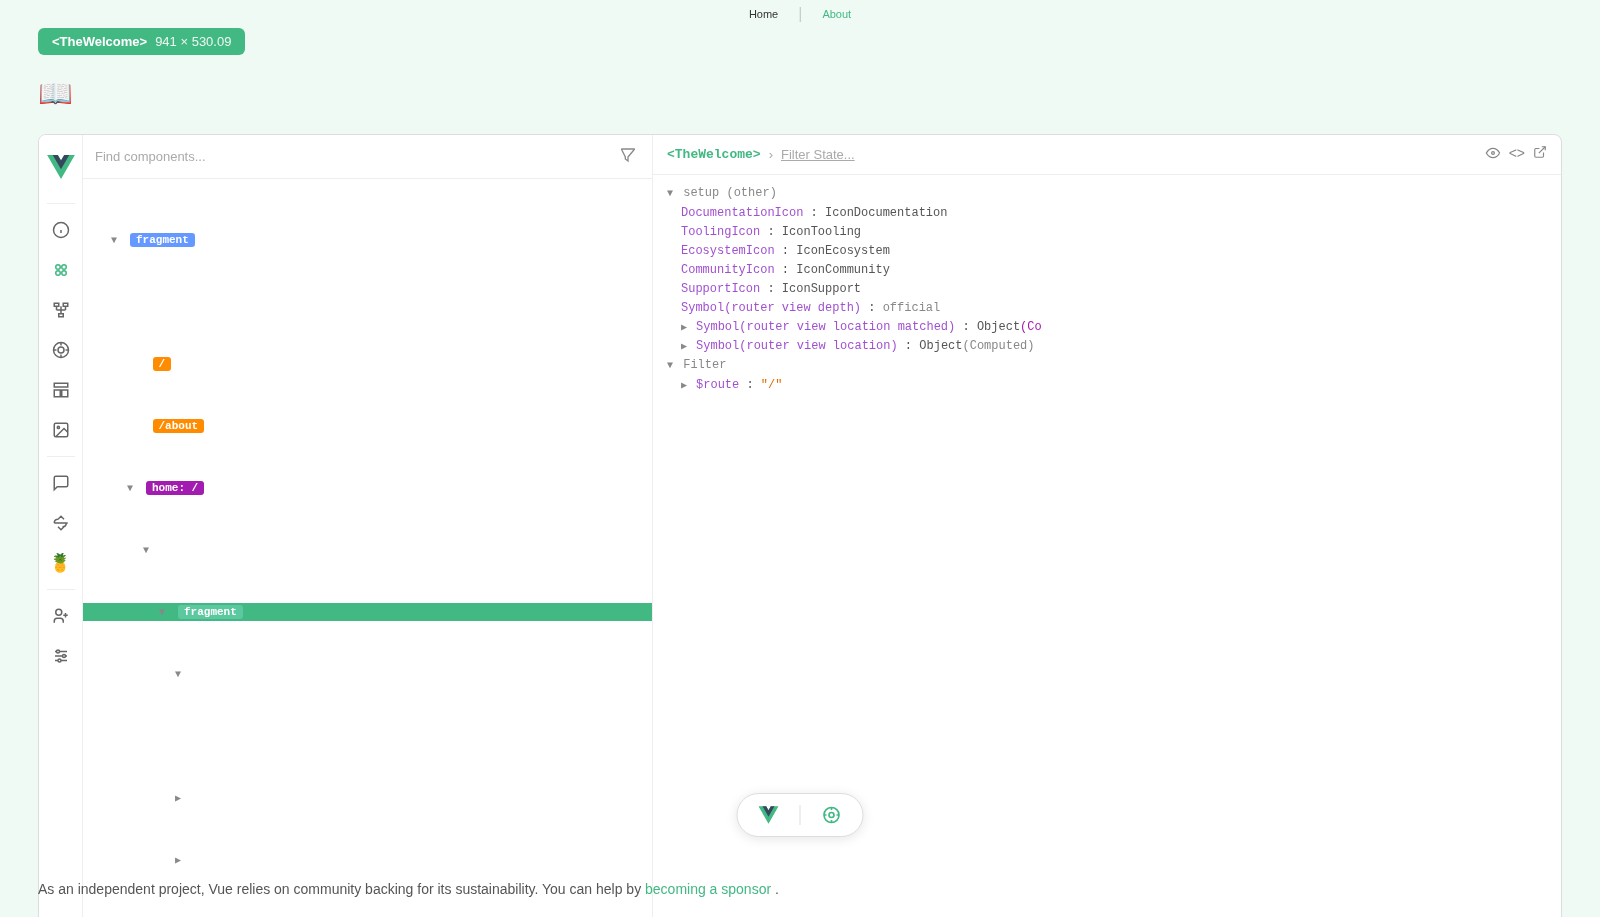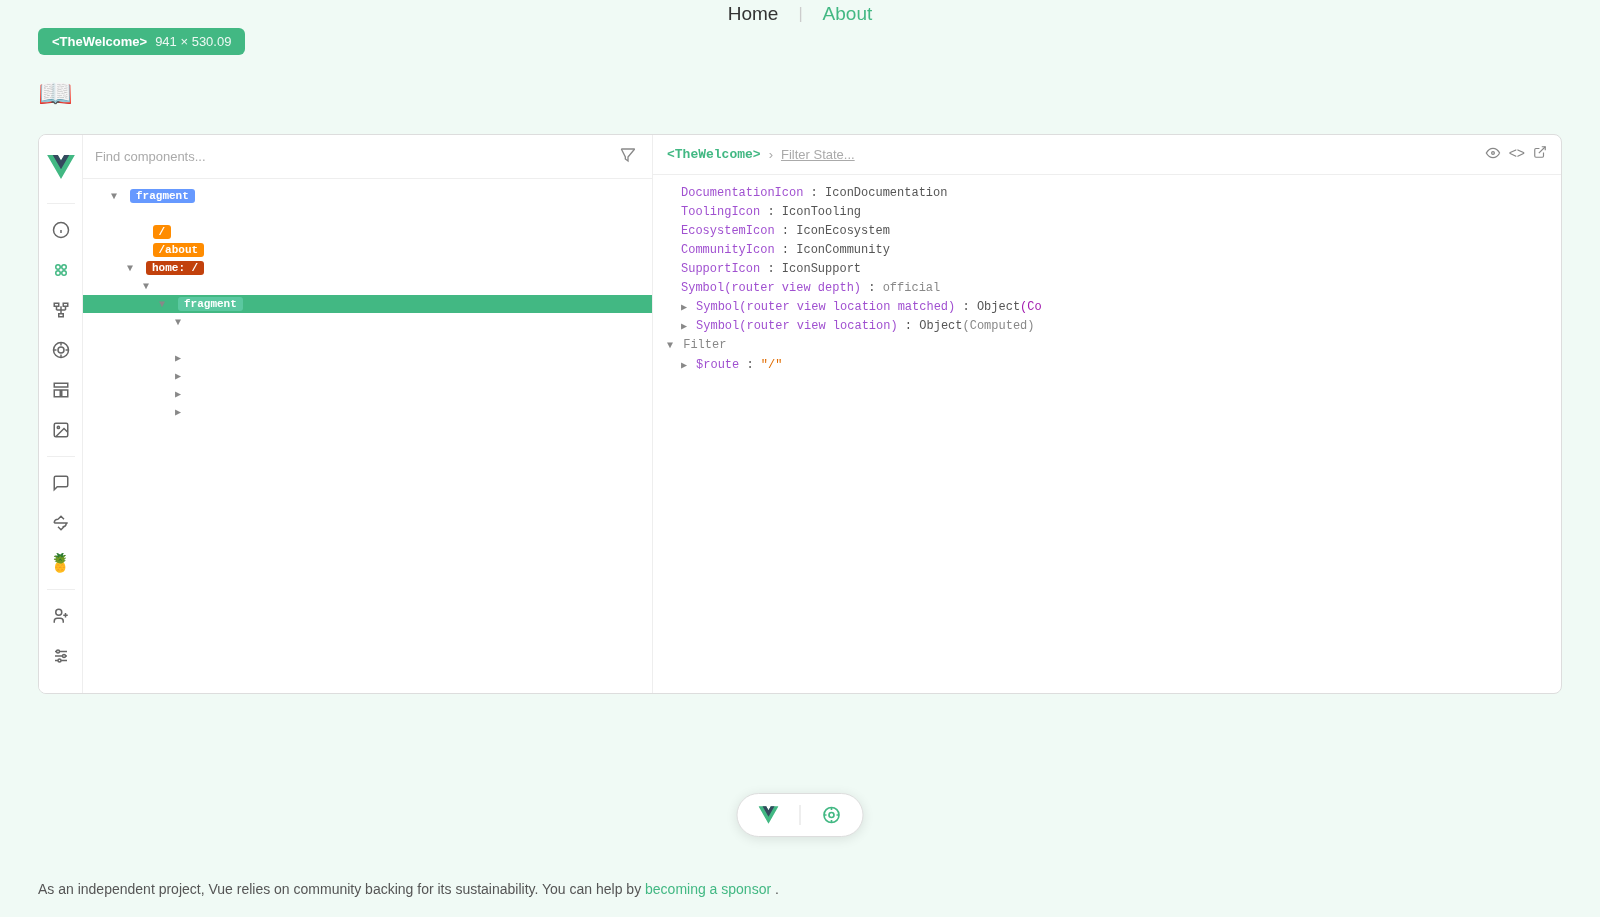--- a/index.html
+++ b/index.html
@@ -19,21 +19,21 @@
       right: 0;
       height: 28px;
       display: flex;
       justify-content: center;
       align-items: center;
       gap: 20px;
       background: transparent;
       z-index: 100;
     }
     .top-nav a {
-      font-size: 19px;
+      font-size: 11px;
       color: #333;
       text-decoration: none;
     }
     .top-nav a.active {
       color: #42b883;
       font-weight: 500;
     }
     .top-nav .divider {
       color: #ccc;
     }
@@ -192,20 +192,21 @@
       padding: 8px 0;
       font-family: 'Courier New', monospace;
       font-size: 12.5px;
       color: #333;
       flex: 1;
     }
     .tree-item {
       padding: 2px 16px;
       cursor: pointer;
       white-space: nowrap;
+      margin-top: 44px;
     }
     .tree-item.selected {
       background: #42b883;
       color: white;
     }
     .tree-item.selected .tag-name {
       color: white;
     }
     .tree-item.selected .badge {
       background: #5bc8a0;
@@ -224,21 +225,21 @@
     .badge {
       display: inline-block;
       padding: 1px 6px;
       border-radius: 3px;
       font-size: 11px;
       font-weight: 600;
       margin-left: 4px;
     }
     .badge-blue { background: #6699ff; color: white; }
     .badge-orange { background: #ff8c00; color: white; }
-    .badge-green { background: #c2410c; color: white; }
+    .badge-green { background: #a21caf; color: white; }
 
     
     .state-panel {
       flex: 1;
       display: flex;
       flex-direction: column;
     }
     .state-header {
       padding: 10px 14px;
       border-bottom: 1px solid #eee;
@@ -536,20 +537,21 @@
               <path d="M18 13v6a2 2 0 0 1-2 2H5a2 2 0 0 1-2-2V8a2 2 0 0 1 2-2h6"></path>
               <polyline points="15 3 21 3 21 9"></polyline>
               <line x1="10" y1="14" x2="21" y2="3"></line>
             </svg>
           </span>
         </div>
       </div>
 
       <div class="state-content" id="state-content">
 
+      <div class="state-section-header"><span class="expand-arrow">▼</span> <span class="state-section-label">setup (other)</span></div>
           <div class="state-row"><span class="state-key">DocumentationIcon</span><span class="state-colon"> : </span><span class="state-value ">IconDocumentation</span></div>
           <div class="state-row"><span class="state-key">ToolingIcon</span><span class="state-colon"> : </span><span class="state-value ">IconTooling</span></div>
           <div class="state-row"><span class="state-key">EcosystemIcon</span><span class="state-colon"> : </span><span class="state-value ">IconEcosystem</span></div>
           <div class="state-row"><span class="state-key">CommunityIcon</span><span class="state-colon"> : </span><span class="state-value ">IconCommunity</span></div>
           <div class="state-row"><span class="state-key">SupportIcon</span><span class="state-colon"> : </span><span class="state-value ">IconSupport</span></div>
           <div class="state-row"><span class="state-key">Symbol(router view depth)</span><span class="state-colon"> : </span><span class="state-value undefined-val">official</span></div>
           <div class="state-row"><span class="expand-arrow">▶ </span><span class="state-key">Symbol(router view location matched)</span><span class="state-colon"> : </span><span class="state-value object-val">Object</span><span style="color:#a21caf">(Co</span></div>
           <div class="state-row"><span class="expand-arrow">▶ </span><span class="state-key">Symbol(router view location)</span><span class="state-colon"> : </span><span class="state-value object-val">Object</span><span style="color:#888">(Computed)</span></div>
           <div class="state-section-header"><span class="expand-arrow">▼</span> <span class="state-section-label">Filter</span></div>
           <div class="state-row"><span class="expand-arrow">▶ </span><span class="state-key">$route</span><span class="state-colon"> : </span><span class="state-value string">"/"</span></div>

